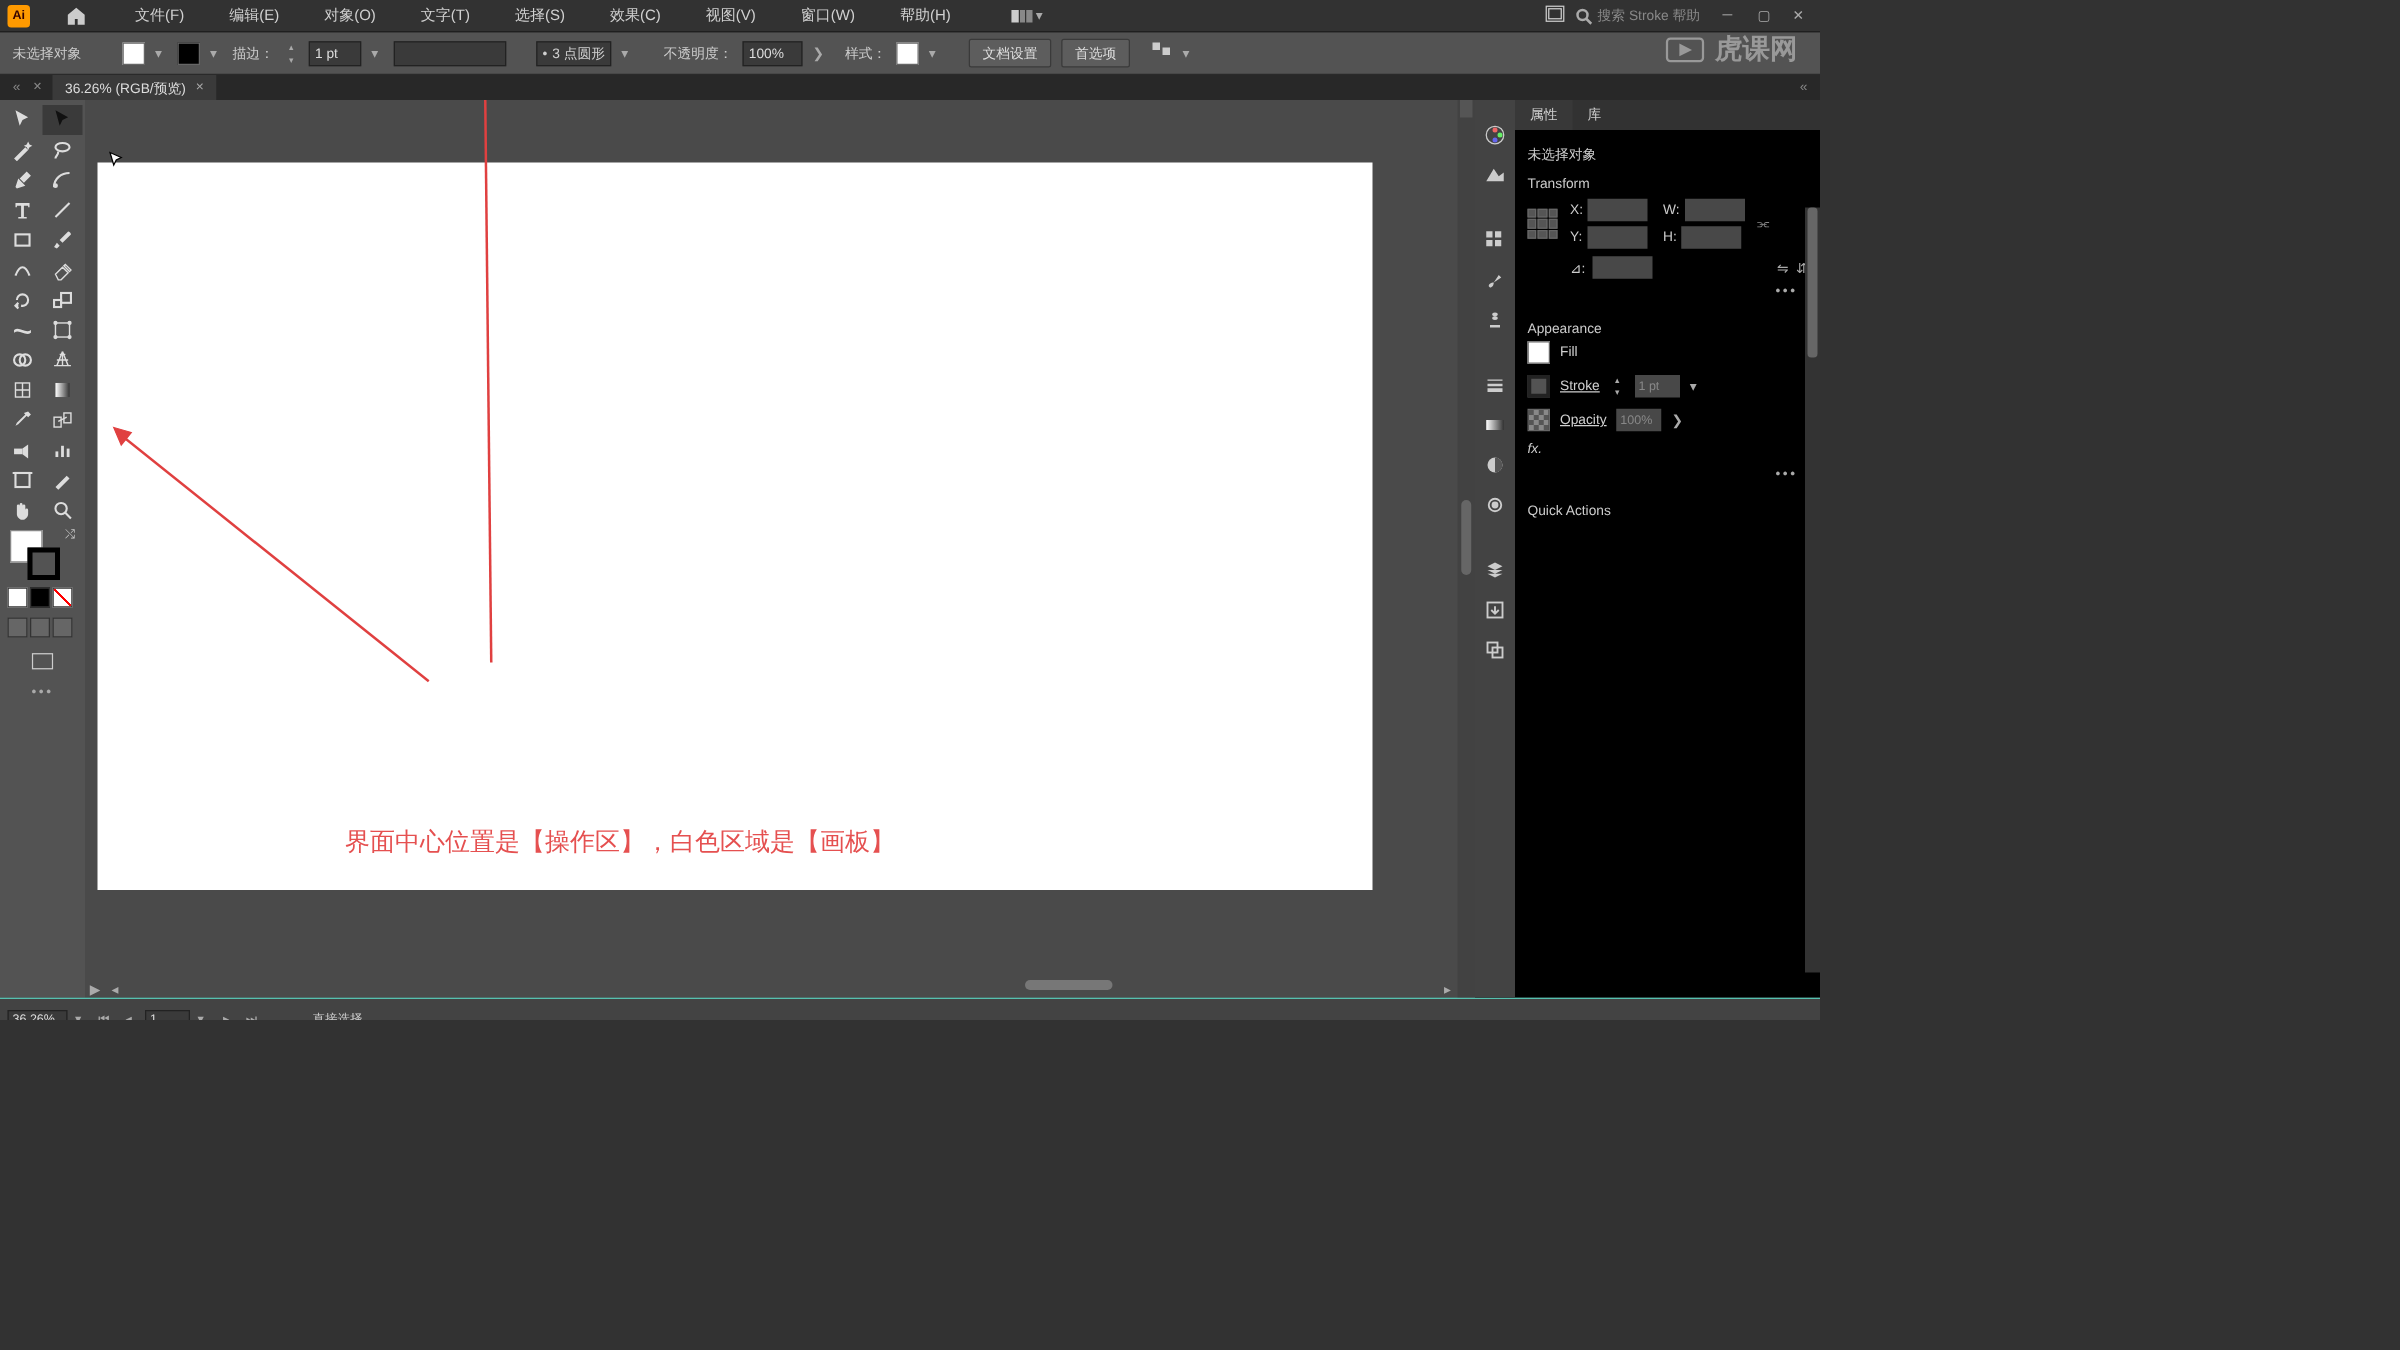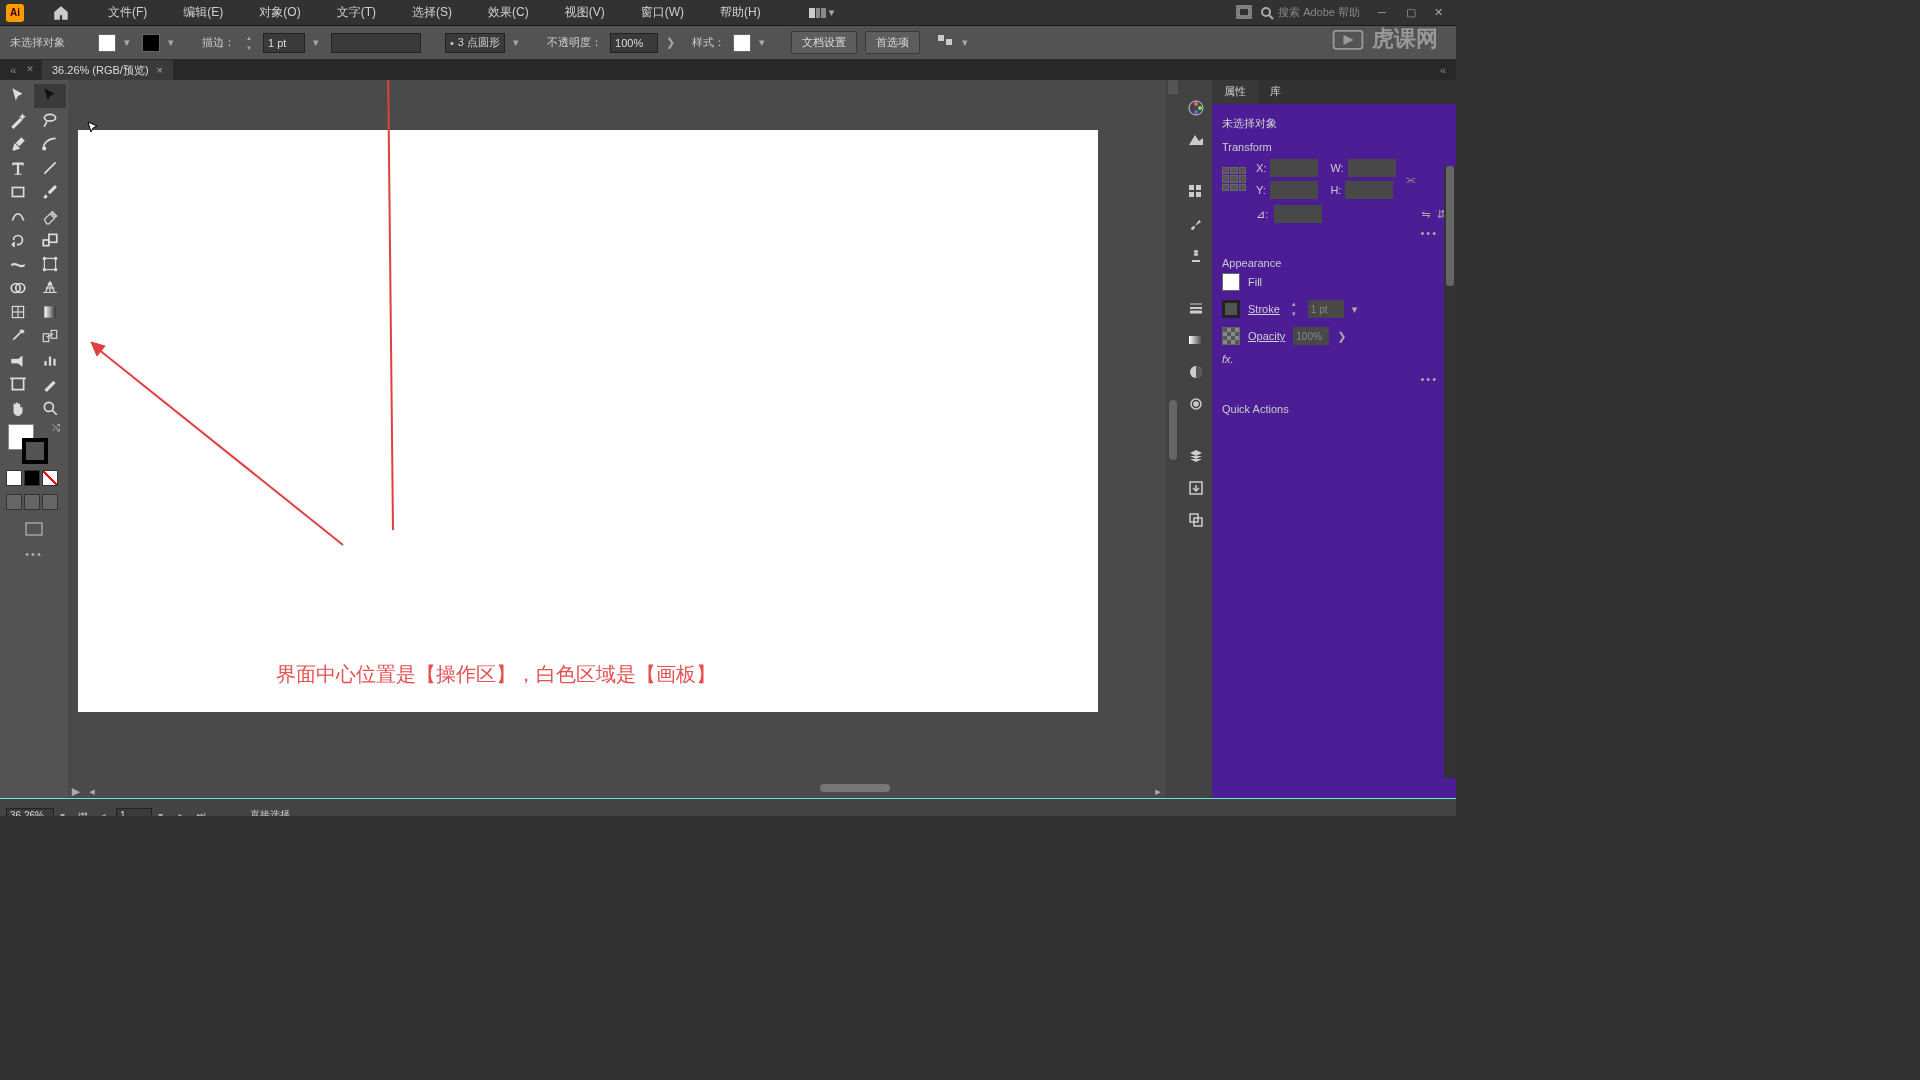--- a/index.html
+++ b/index.html
@@ -55,21 +55,21 @@
 .canvas-wrap { flex: 1; background: #4a4a4a; position: relative; overflow: hidden; }
 .artboard { position: absolute; left: 10px; top: 50px; width: 1020px; height: 582px; background: #fff; }
 .cursor-img { position: absolute; left: 8px; top: -10px; }
 .annotation-arrow1 { position: absolute; stroke: #e04040; fill: #e04040; }
 .annotation-text { position: absolute; left: 198px; top: 530px; color: #e55050; font-size: 20px; line-height: 28px; font-weight: 500; }
 .scroll-v { position: absolute; right: 0; top: 0; width: 14px; height: 100%; background: #424242; }
 .scroll-v::before { content: ''; position: absolute; width: 10px; left: 2px; top: 0; height: 14px; background: #555; }
 .scroll-thumb-h { position: absolute; height: 8px; background: #777; border-radius: 4px; bottom: 3px; left: 720px; width: 70px; }
 .scroll-thumb-v { position: absolute; width: 8px; background: #666; border-radius: 4px; right: 3px; top: 320px; height: 60px; }
 
-.right-panels { width: 276px; background: #4c1d95; display: flex; justify-content: center; }
+.right-panels { width: 276px; background: #000000; display: flex; justify-content: center; }
 .right-dock { width: 32px; background: #434343; display: flex; flex-direction: column; align-items: center; padding-top: 16px; gap: 8px; }
 .dock-icon { width: 24px; height: 24px; display: flex; align-items: center; justify-content: center; cursor: pointer; }
 .panel { flex: 1; display: flex; flex-direction: column; }
 .panel-tabs { display: flex; height: 24px; background: #323232; }
 .panel-tab { padding: 4px 12px; cursor: pointer; font-size: 11px; }
 .panel-tab.active { background: #383838; }
 .panel-body { padding: 8px 10px; font-size: 11px; }
 .sub-label { font-family: Liberation Sans, sans-serif; font-size: 11px; color: #ccc; }
 .ref-grid { width: 24px; height: 24px; display: grid; grid-template-columns: repeat(3,1fr); grid-template-rows: repeat(3,1fr); gap: 1px; }
 .ref-grid div { background: #555; border: 1px solid #666; }
@@ -122,21 +122,21 @@
       <svg width="16" height="14" fill="none" stroke="#ccc">
           <rect x="1" y="1" width="14" height="12"></rect>
           <rect x="3" y="3" width="10" height="8"></rect>
         </svg>
     </div>
     <div class="search-box">
       <svg width="14" height="14" fill="none" stroke="#aaa" stroke-width="2">
           <circle cx="6" cy="6" r="4"></circle>
           <line x1="9" y1="9" x2="13" y2="13"></line>
         </svg>
-      <span>搜索 Adobe 帮助</span>
+      <span>搜索 Stroke 帮助</span>
     </div>
     <div class="win-controls">
       <div class="win-btn">─</div>
       <div class="win-btn">▢</div>
       <div class="win-btn">✕</div>
     </div>
   </div>
 </div>
 
 <div class="watermark">
@@ -146,21 +146,21 @@
     </svg>
   <span>虎课网</span>
 </div>
 
 <div class="control-bar">
   <span class="cb-label" style="width:80px">未选择对象</span>
   <div class="swatch white"></div>
   <span class="dd-arrow">▾</span>
   <div class="swatch black"></div>
   <span class="dd-arrow">▾</span>
-  <span class="cb-label" style="margin-left:16px">描边：</span>
+  <span class="cb-label" style="margin-left:0">描边：</span>
   <div class="stepper">
       <div>▴</div>
       <div>▾</div>
     </div>
   <input class="cb-input w40" value="1 pt" style="">
   <span class="dd-arrow">▾</span>
   <div style="width:90px;height:20px;background:#3a3a3a;border:1px solid #222"></div>
   <span style="width:8px"></span>
   <div style="display:flex;align-items:center;background:#3a3a3a;border:1px solid #222;height:20px;padding:0 4px;gap:4px;cursor:pointer">
     <span>•</span>

